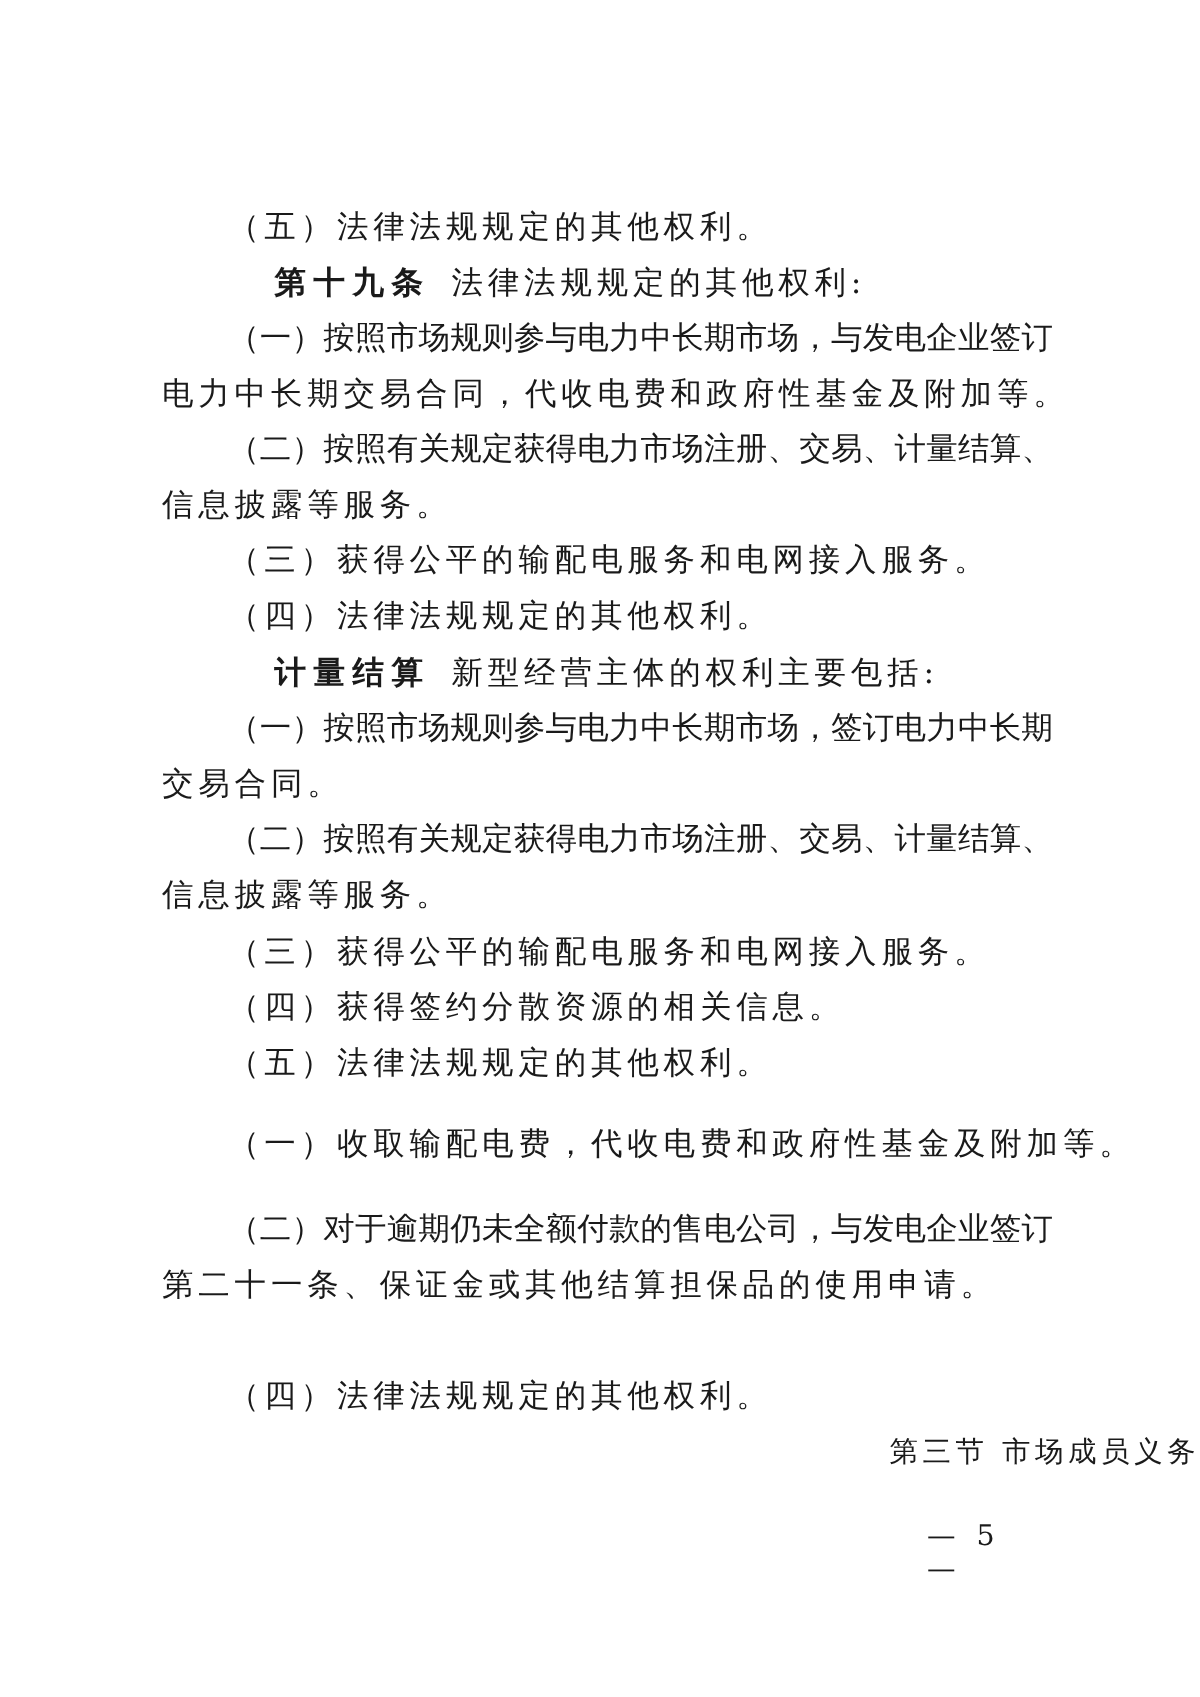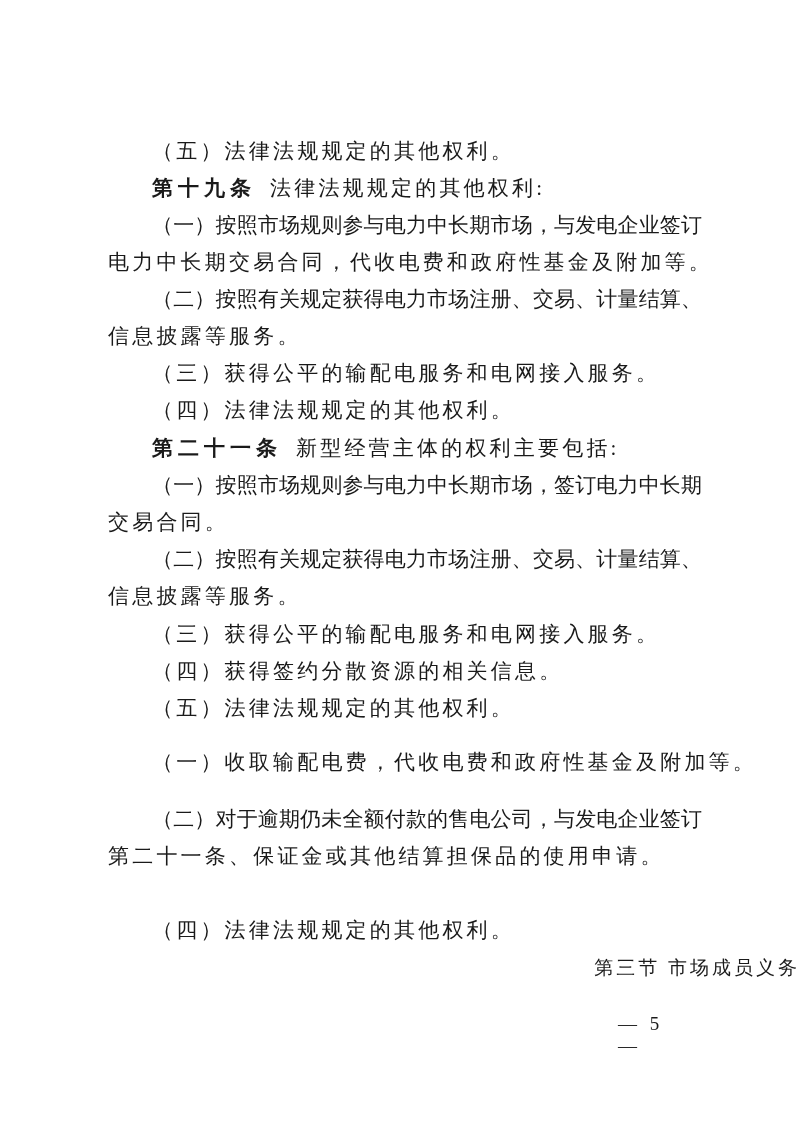--- a/index.html
+++ b/index.html
@@ -1,40 +1,40 @@
 <!DOCTYPE html>
 <html><head>
 <meta charset="utf-8">
 <style>
   html, body { margin: 0; padding: 0; background: #ffffff; }
   body { width: 800px; height: 1131px; position: relative; overflow: hidden;
          font-family: "DejaVu Serif", "Liberation Serif", serif; color: #1a1a1a; }
-  .page { position: absolute; left: 0; top: 0; width: 676px; height: 1131px; font-family: Liberation Serif, serif; }
+  .page { position: absolute; left: 0; top: 0; width: 676px; height: 1131px; }
   .line { position: absolute; left: 108px; width: 594px; font-size: 21px; line-height: 26px;
           white-space: nowrap; letter-spacing: 3.2px; }
   .indent { left: 152px; width: 550px; }
   .justify { text-align: justify; text-align-last: justify; letter-spacing: 0; }
-  .art { font-weight: bold; letter-spacing: 5px; margin-right: 14px; }
+  .art { font-weight: bold; letter-spacing: 5px; margin-right: 14px; margin-left: 31px; }
   .heading { position: absolute; left: 0; width: 800px; text-align: right; font-size: 19px;
              letter-spacing: 3px; }
   .pagenum { position: absolute; left: 618px; font-size: 19px; letter-spacing: 4px; }
 </style>
 </head>
 <body>
 
 <div class="page">
   <div class="line indent" style="top:138px"><span>（五）法律法规规定的其他权利。</span></div>
   <div class="line indent" style="top:175px"><span class="art">第十九条</span><span>法律法规规定的其他权利:</span></div>
   <div class="line indent justify" style="top:212px"><span>（一）按照市场规则参与电力中长期市场，与发电企业签订</span></div>
   <div class="line" style="top:249px"><span>电力中长期交易合同，代收电费和政府性基金及附加等。</span></div>
   <div class="line indent justify" style="top:286px"><span>（二）按照有关规定获得电力市场注册、交易、计量结算、</span></div>
   <div class="line" style="top:323px"><span>信息披露等服务。</span></div>
   <div class="line indent" style="top:360px"><span>（三）获得公平的输配电服务和电网接入服务。</span></div>
   <div class="line indent" style="top:397px"><span>（四）法律法规规定的其他权利。</span></div>
-  <div class="line indent" style="top:435px"><span class="art">第二十一条</span><span>新型经营主体的权利主要包括:</span></div>
+  <div class="line indent" style="top:435px"><span class="art">计量结算</span><span>新型经营主体的权利主要包括:</span></div>
   <div class="line indent justify" style="top:472px"><span>（一）按照市场规则参与电力中长期市场，签订电力中长期</span></div>
   <div class="line" style="top:509px"><span>交易合同。</span></div>
   <div class="line indent justify" style="top:546px"><span>（二）按照有关规定获得电力市场注册、交易、计量结算、</span></div>
   <div class="line" style="top:583px"><span>信息披露等服务。</span></div>
   <div class="line indent" style="top:621px"><span>（三）获得公平的输配电服务和电网接入服务。</span></div>
   <div class="line indent" style="top:658px"><span>（四）获得签约分散资源的相关信息。</span></div>
   <div class="line indent" style="top:695px"><span>（五）法律法规规定的其他权利。</span></div>
   <div class="line indent" style="top:749px"><span>（一）收取输配电费，代收电费和政府性基金及附加等。</span></div>
   <div class="line indent justify" style="top:806px"><span>（二）对于逾期仍未全额付款的售电公司，与发电企业签订</span></div>
   <div class="line" style="top:843px"><span>第二十一条、保证金或其他结算担保品的使用申请。</span></div>

